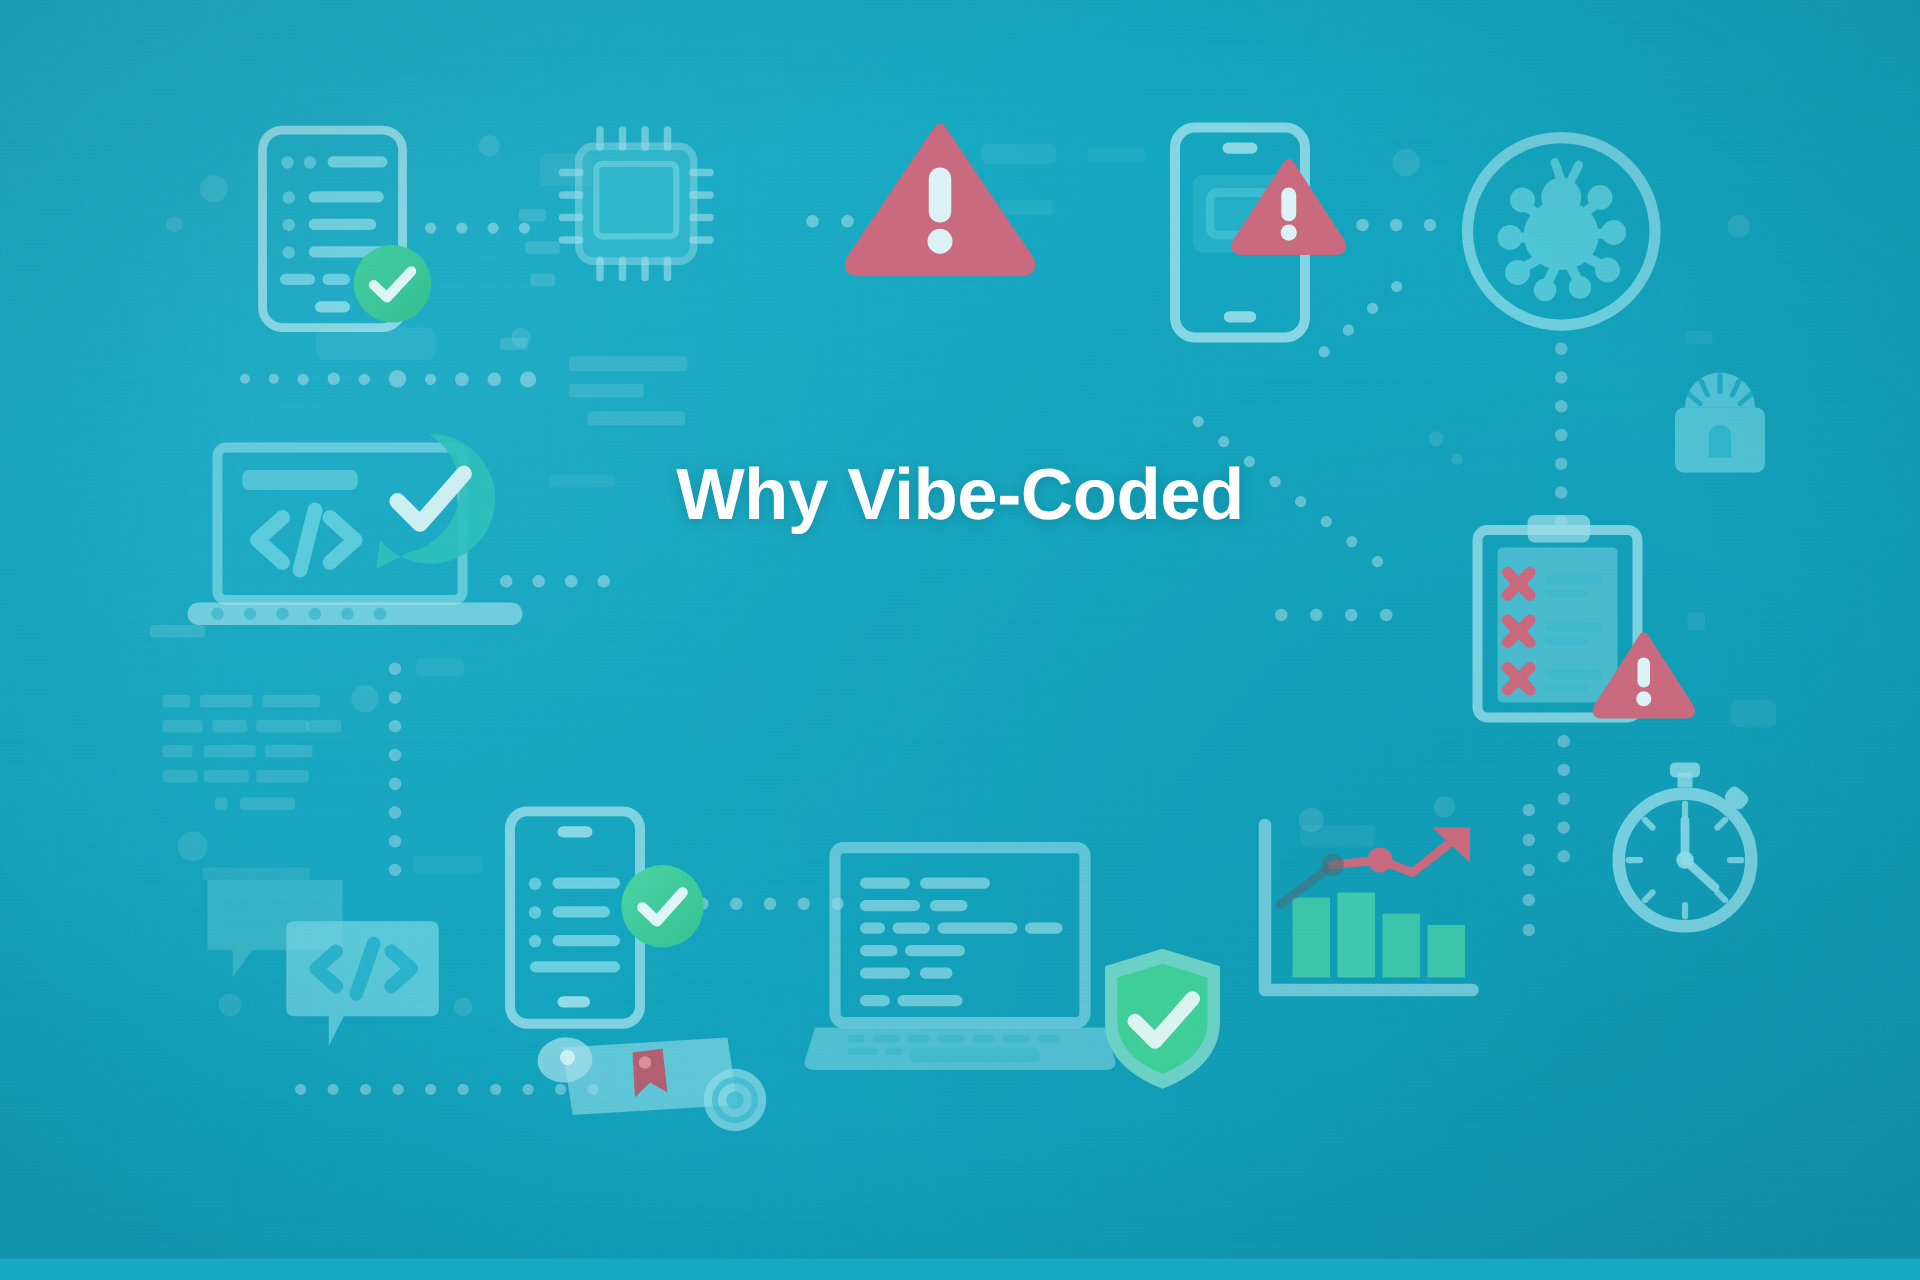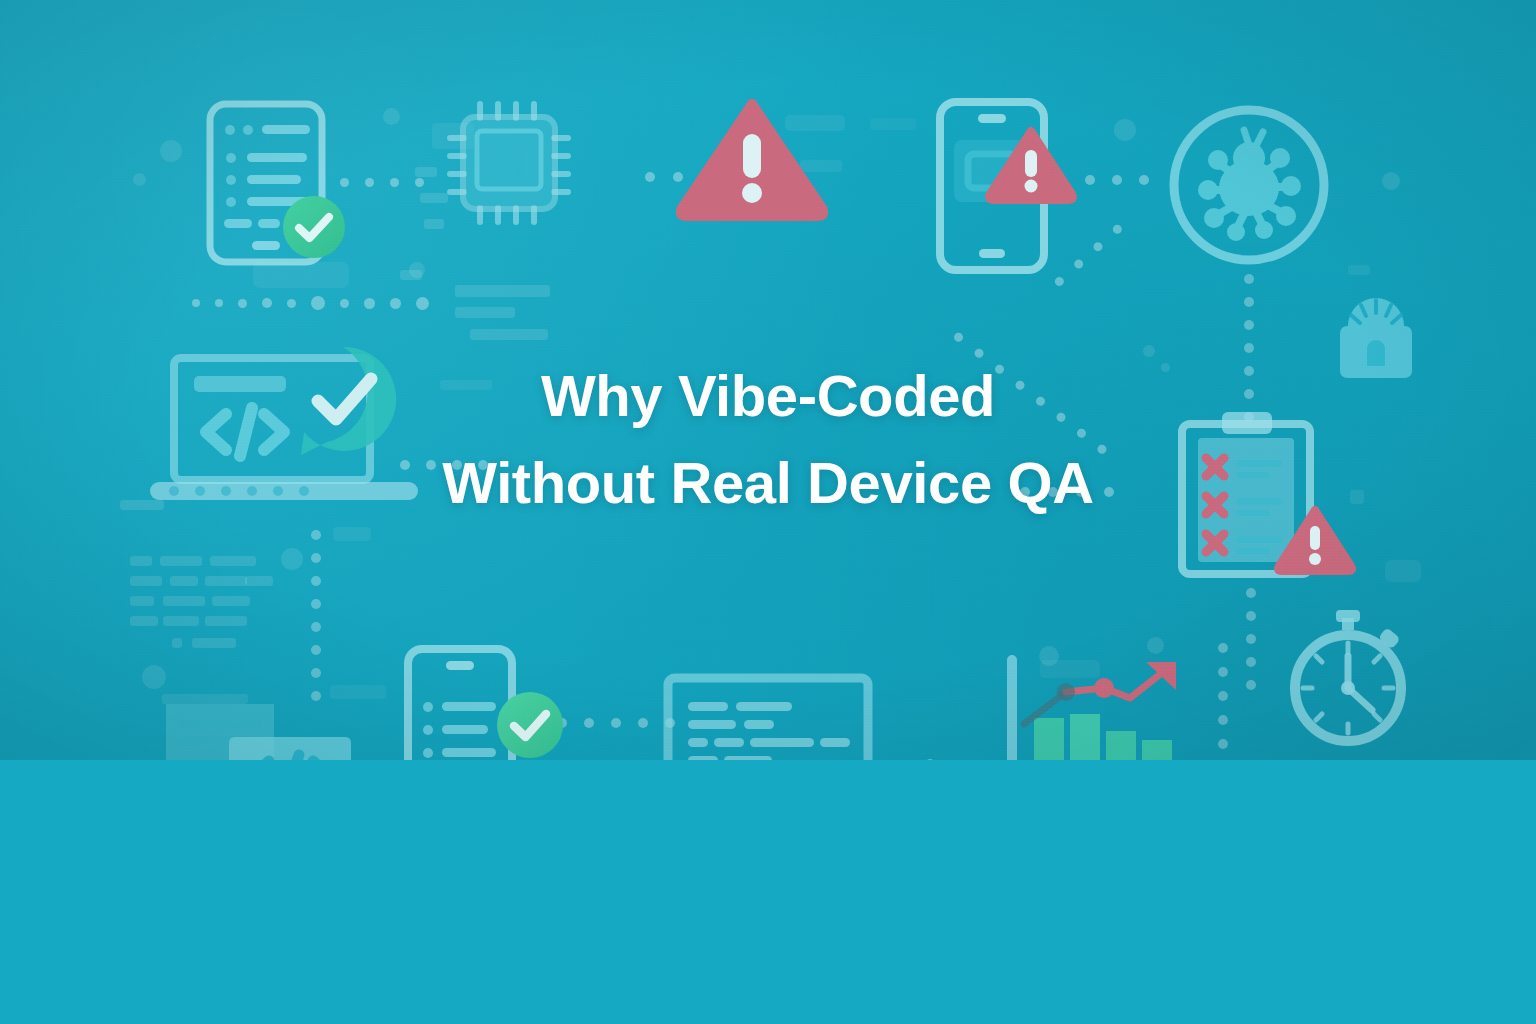--- a/index.html
+++ b/index.html
@@ -2,21 +2,21 @@
 <html><head>
 <meta charset="utf-8">
 <style>
   html,body{margin:0;padding:0;}
   body{
     width:1536px;height:1024px;overflow:hidden;
     font-family:"Liberation Sans", sans-serif;
     background:#15a9c3;
   }
   #stage{
-    position:relative;width:1536px;height:760px;overflow:hidden;
+    position:relative;width:1536px;height:1007px;overflow:hidden;
     background:
       radial-gradient(circle at 18% 22%, rgba(255,255,255,.055), rgba(255,255,255,0) 46%),
       radial-gradient(circle at 82% 78%, rgba(0,0,0,.05), rgba(0,0,0,0) 52%),
       linear-gradient(160deg,#16abc5 0%, #13a4be 55%, #119fba 100%);
   }
   
   #grain{
     position:absolute;inset:0;pointer-events:none;opacity:.16;
     background-image:
       repeating-linear-gradient(0deg, rgba(255,255,255,.09) 0 1px, rgba(0,0,0,0) 1px 3px),
@@ -549,18 +549,17 @@
         <path d="M86 28 L102 42 L86 56"></path>
         <path d="M72 22 L58 62"></path>
       </g>
     </svg>
   </div>
 
   <div class="ic" style="left:398px;top:620px;opacity:0;"></div>
 
   <div id="headline">
     <span class="ln">Why Vibe-Coded</span>
-    <span class="ln">Without Real Device QA</span>
   </div>
 
   <div id="grain"></div>
   <div id="vignette"></div>
 </div>
 
 </body></html>

